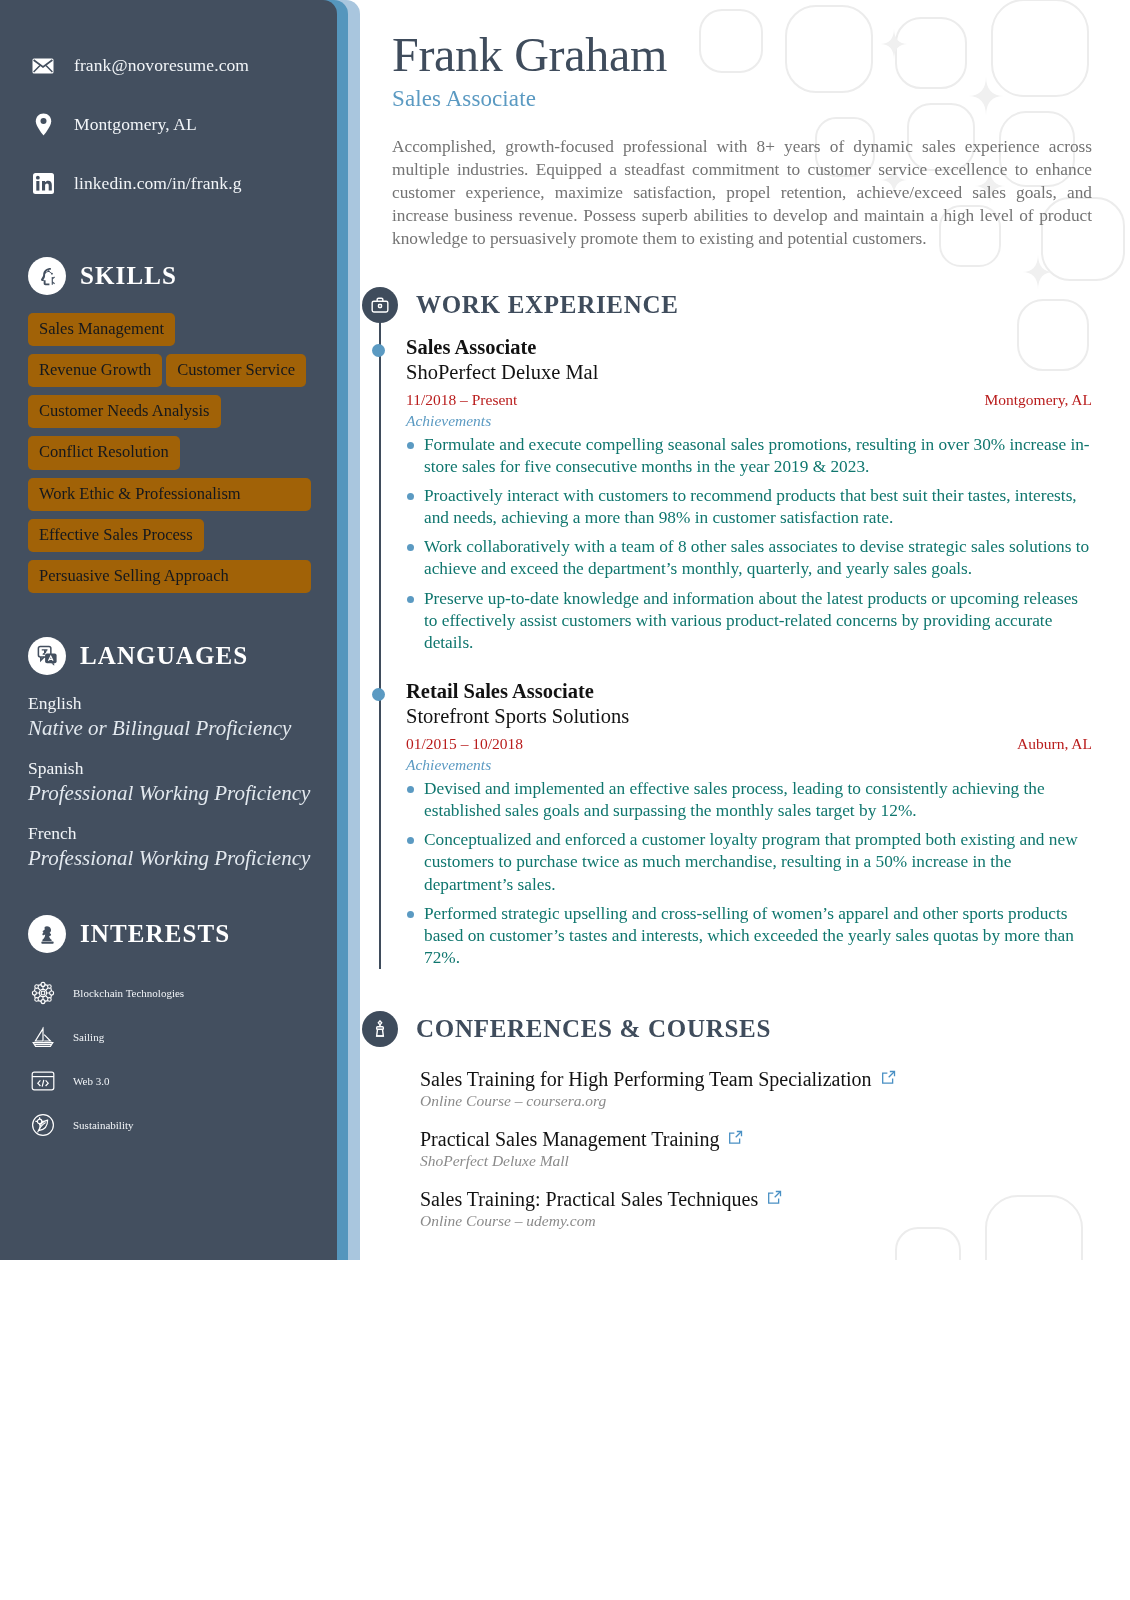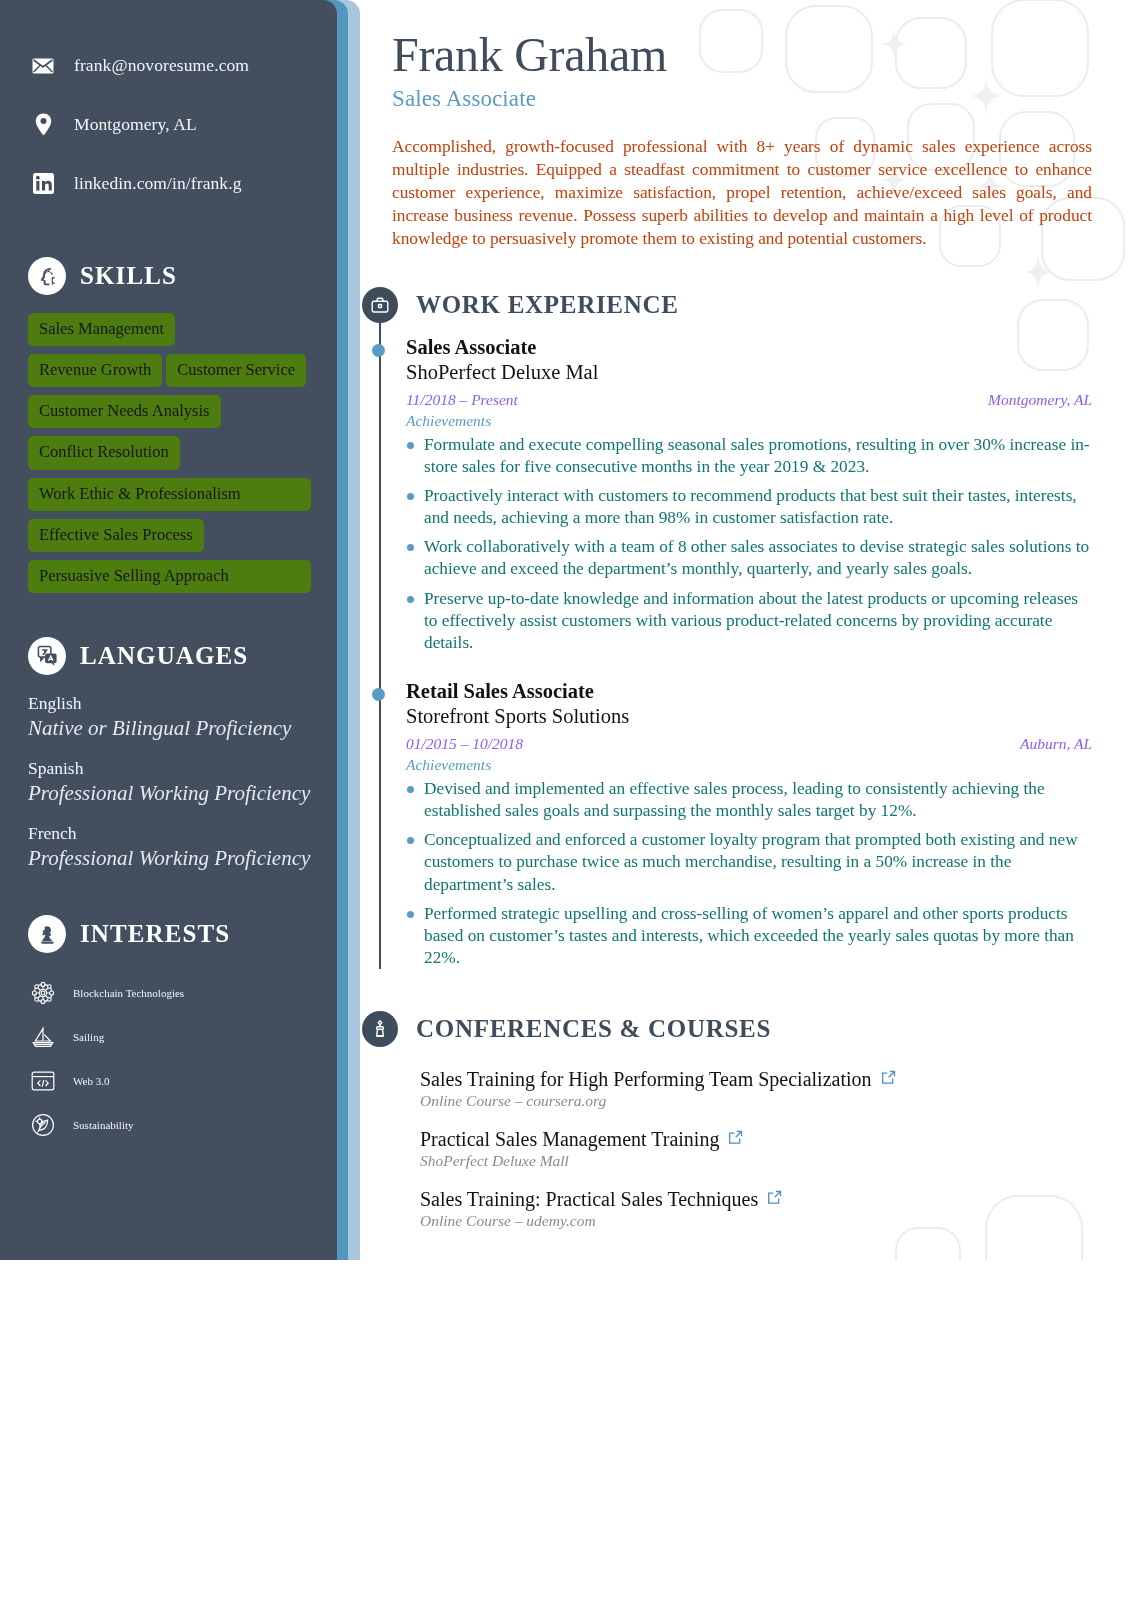--- a/index.html
+++ b/index.html
@@ -105,21 +105,21 @@
     margin-left: 14px;
     font-size: 25px;
     font-weight: bold;
     letter-spacing: 1.1px;
     color: #ffffff;
   }
 
   
   .skill-chip {
     display: inline-block;
-    background: #4d7c0f;
+    background: #a16207;
     color: #15181d;
     border-radius: 5px;
     font-size: 16.5px;
     line-height: 1.22;
     padding: 6px 11px 7px 11px;
     margin-bottom: 8px;
   }
   .skill-chip.wide { display: block; width: 100%; }
 
   
@@ -172,21 +172,21 @@
   #title {
     font-size: 23px;
     color: #5b9ac2;
     margin-top: 6px;
     letter-spacing: .1px;
   }
   #summary {
     margin-top: 24px;
     font-size: 17.3px;
     line-height: 1.32;
-    color: #c2410c;
+    color: #737373;
     text-align: justify;
   }
 
   
   .sec {
     position: relative;
     margin-top: 36px;
   }
   .sec-head {
     display: flex;
@@ -251,22 +251,21 @@
     margin-top: 1px;
   }
   .job-meta {
     display: flex;
     justify-content: space-between;
     align-items: baseline;
     margin-top: 5px;
   }
   .job-date, .job-loc {
     font-size: 15.5px;
-    font-style: italic;
-    color: #8b5cf6;
+    color: #b91c1c;
   }
   .ach-label {
     font-size: 15.5px;
     font-style: italic;
     color: #5b9ac2;
     margin-top: 3px;
   }
   ul.bullets { list-style: none; margin-top: 4px; }
   ul.bullets li {
     position: relative;
@@ -592,21 +591,21 @@
           <div class="job-title">Retail Sales Associate</div>
           <div class="job-company">Storefront Sports Solutions</div>
           <div class="job-meta">
             <span class="job-date">01/2015 – 10/2018</span>
             <span class="job-loc">Auburn, AL</span>
           </div>
           <div class="ach-label">Achievements</div>
           <ul class="bullets">
             <li>Devised and implemented an effective sales process, leading to consistently achieving the established sales goals and surpassing the monthly sales target by 12%.</li>
             <li>Conceptualized and enforced a customer loyalty program that prompted both existing and new customers to purchase twice as much merchandise, resulting in a 50% increase in the department’s sales.</li>
-            <li>Performed strategic upselling and cross-selling of women’s apparel and other sports products based on customer’s tastes and interests, which exceeded the yearly sales quotas by more than 22%.</li>
+            <li>Performed strategic upselling and cross-selling of women’s apparel and other sports products based on customer’s tastes and interests, which exceeded the yearly sales quotas by more than 72%.</li>
           </ul>
         </div>
       </div>
     </div>
 
     <div class="sec" style="margin-top:42px;">
       <div class="sec-head">
         <span class="sec-icon">
           <svg width="20" height="20" viewBox="0 0 24 24" fill="none" stroke="#ffffff" stroke-width="1.7">
               <path d="M12 2.2 L14 4.6 L12 7 L10 4.6 Z"></path>

